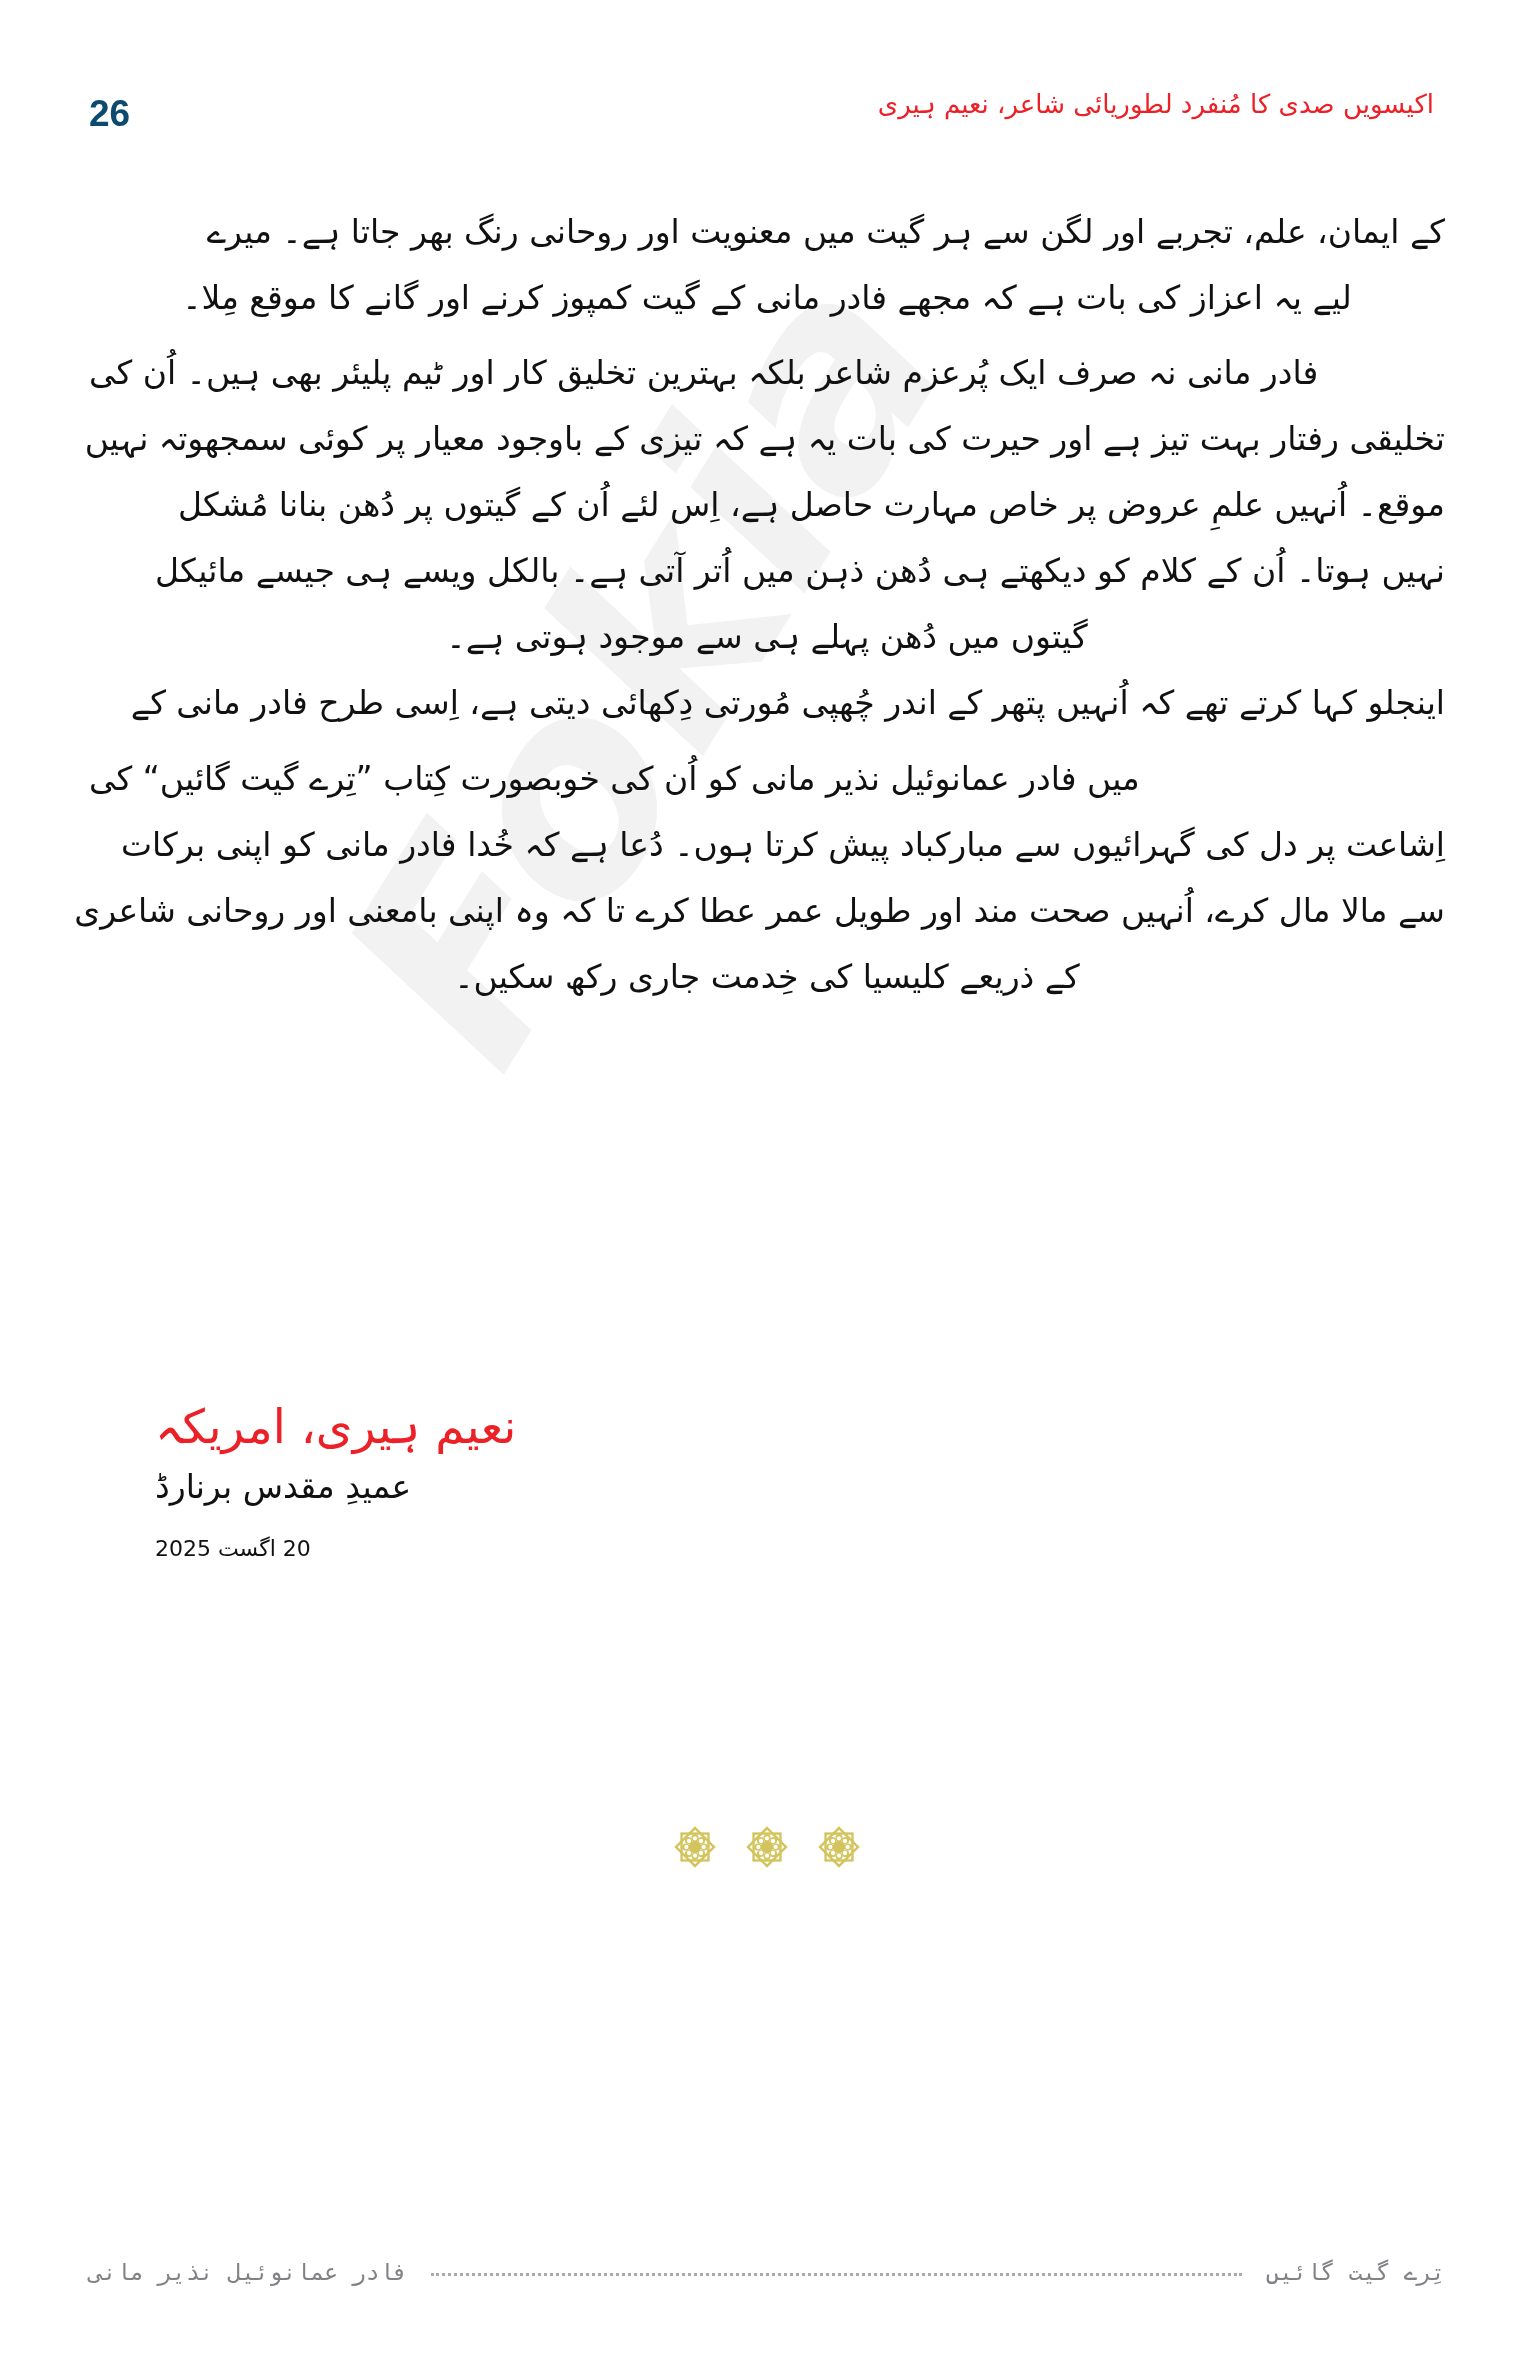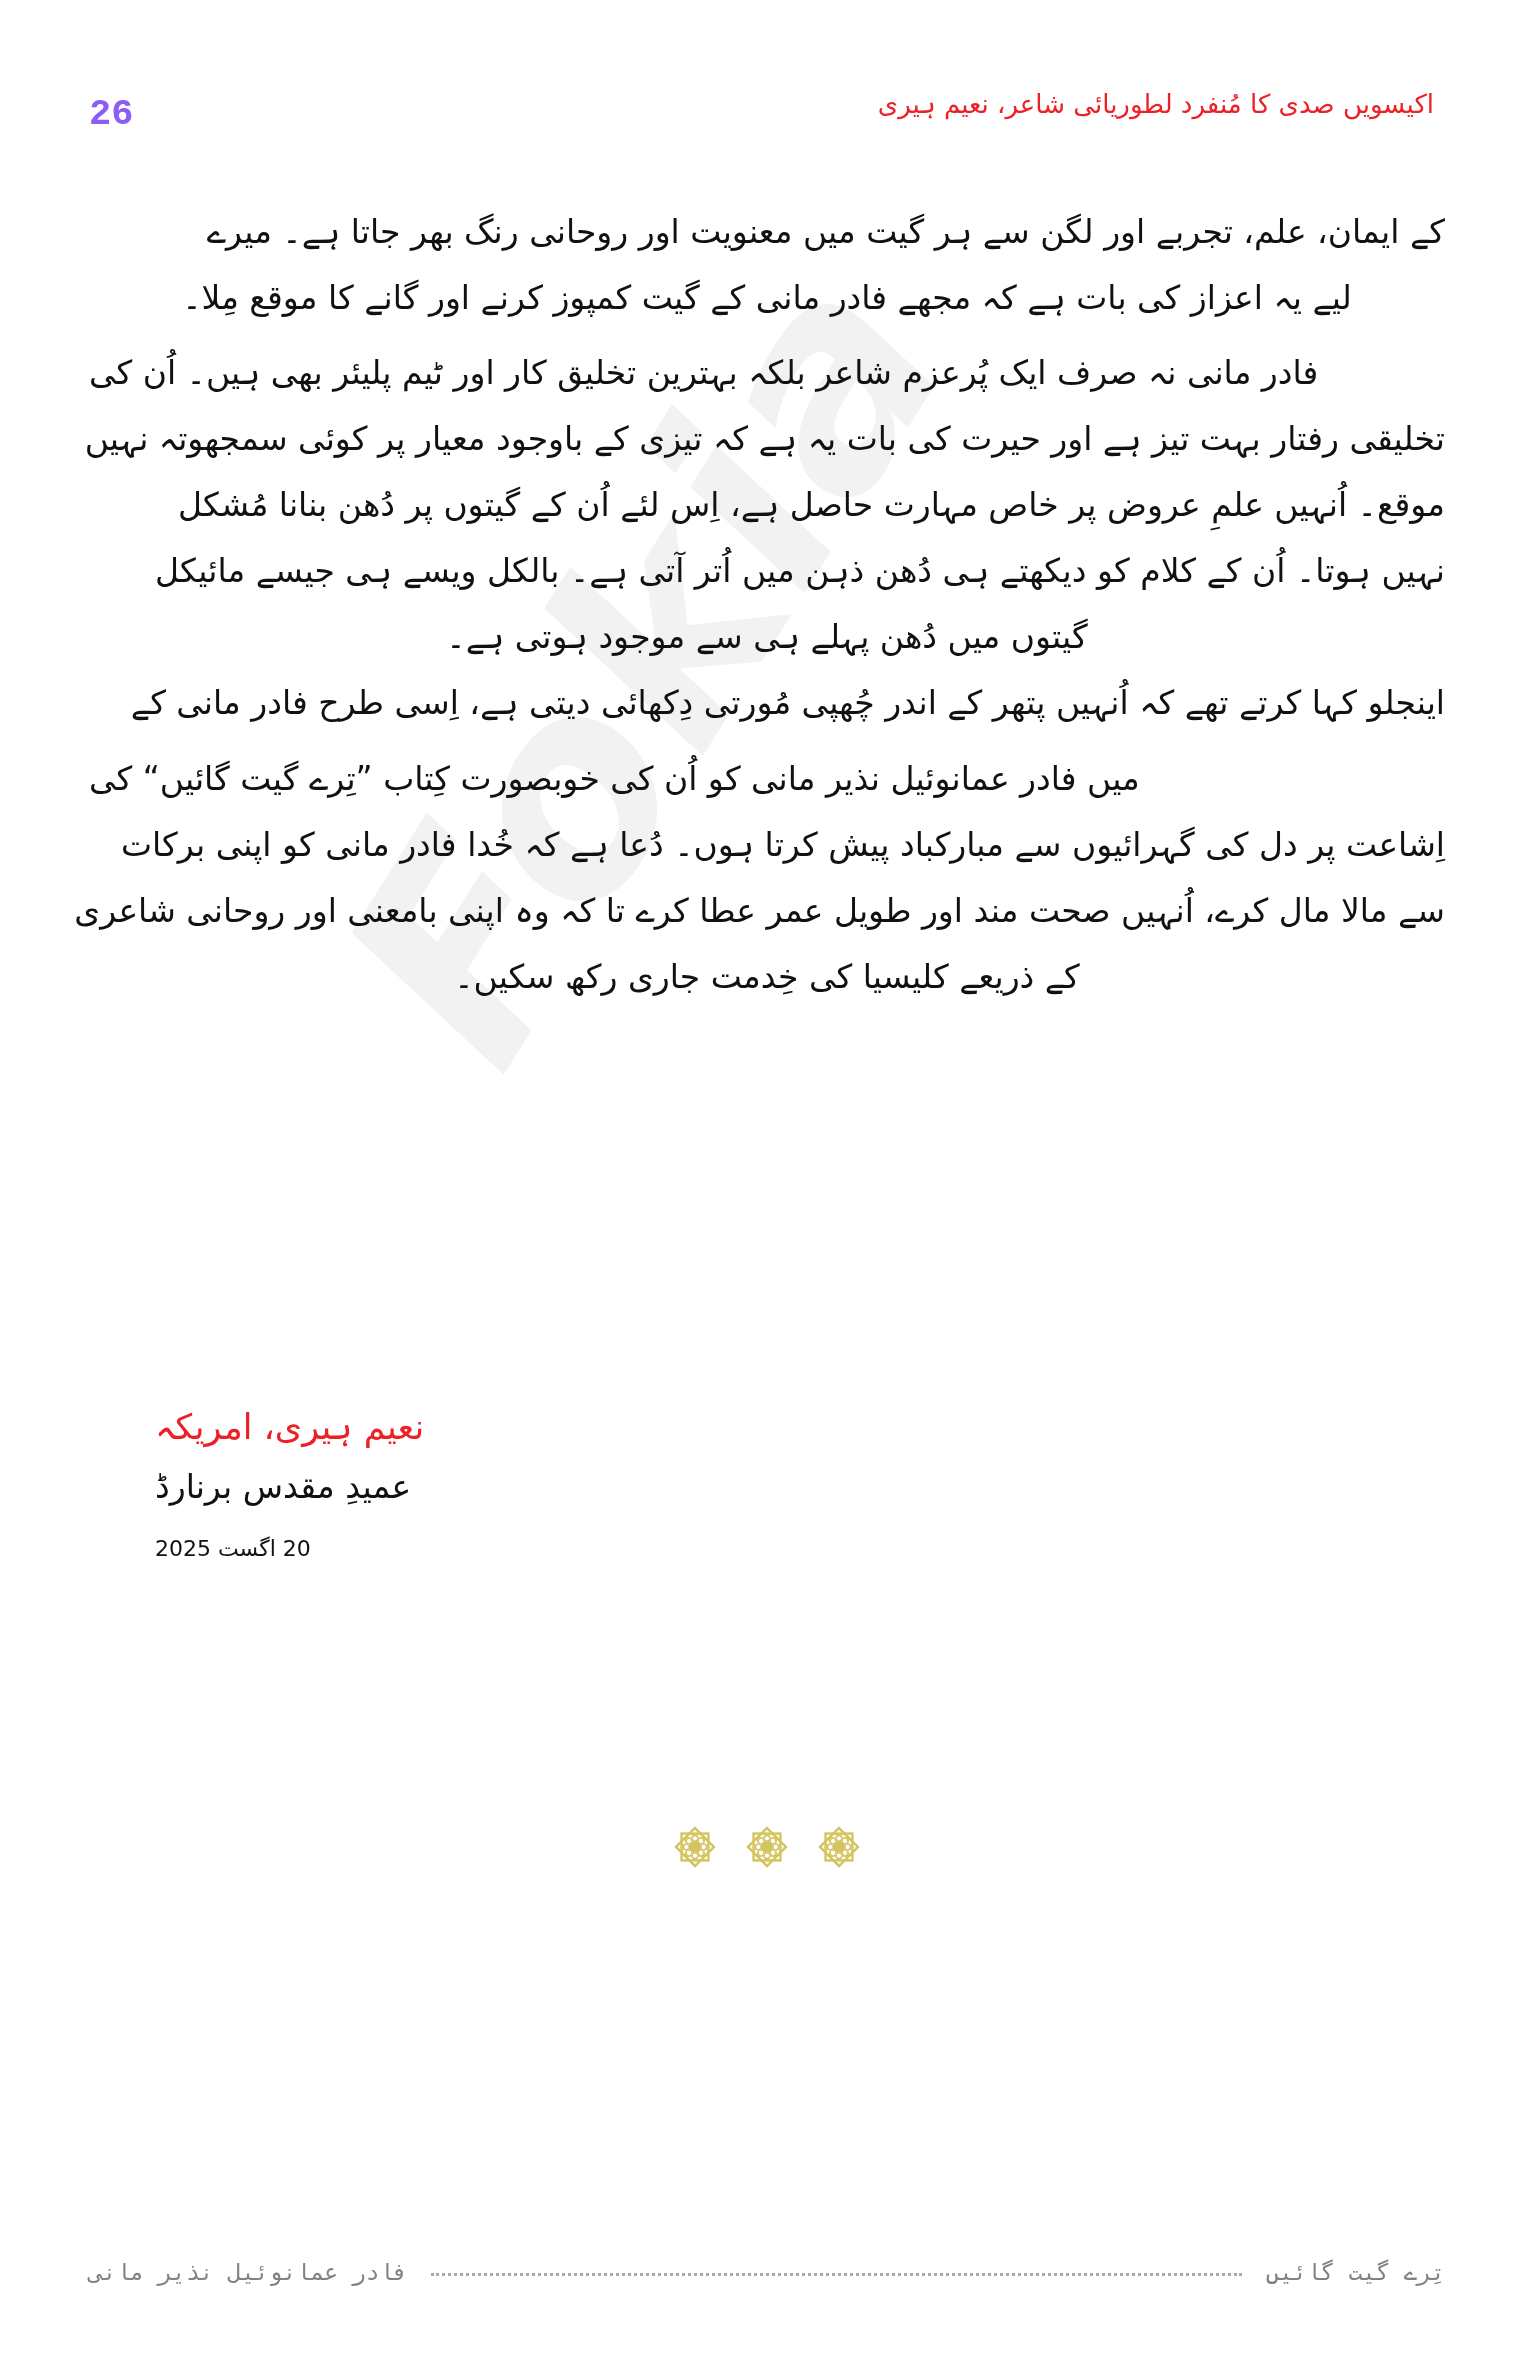--- a/index.html
+++ b/index.html
@@ -49,24 +49,24 @@
     left: 0;
     top: 89px;
     width: 1534px;
     height: 65px;
     z-index: 3;
   }
   #page-number {
     position: absolute;
     left: 89px;
     top: 3.7px;
-    font-family: Liberation Mono, monospace;
+    font-family: Liberation Sans, sans-serif;
     font-size: 37px;
     font-weight: 700;
-    color: #8b5cf6;
+    color: #0c4a6e;
     direction: ltr;
   }
   #header-title {
     position: absolute;
     right: 100px;
     top: 0px;
     font-family: "DejaVu Sans", "Liberation Sans", sans-serif;
     font-size: 26px;
     font-weight: 400;
     color: #ec2027;
@@ -114,21 +114,21 @@
   #signature {
     position: absolute;
     right: 89px;
     top: 1398px;
     width: 1355px;
     z-index: 3;
     direction: rtl;
   }
   #signature .sig-red {
     font-family: "DejaVu Sans", "Liberation Sans", sans-serif;
-    font-size: 35px;
+    font-size: 47px;
     color: #ec2027;
     text-align: left;
     padding-left: 65px;
     line-height: 58px;
     white-space: nowrap;
   }
   #signature .sig-black {
     font-family: "DejaVu Sans", "Liberation Sans", sans-serif;
     font-size: 33px;
     color: #111111;

